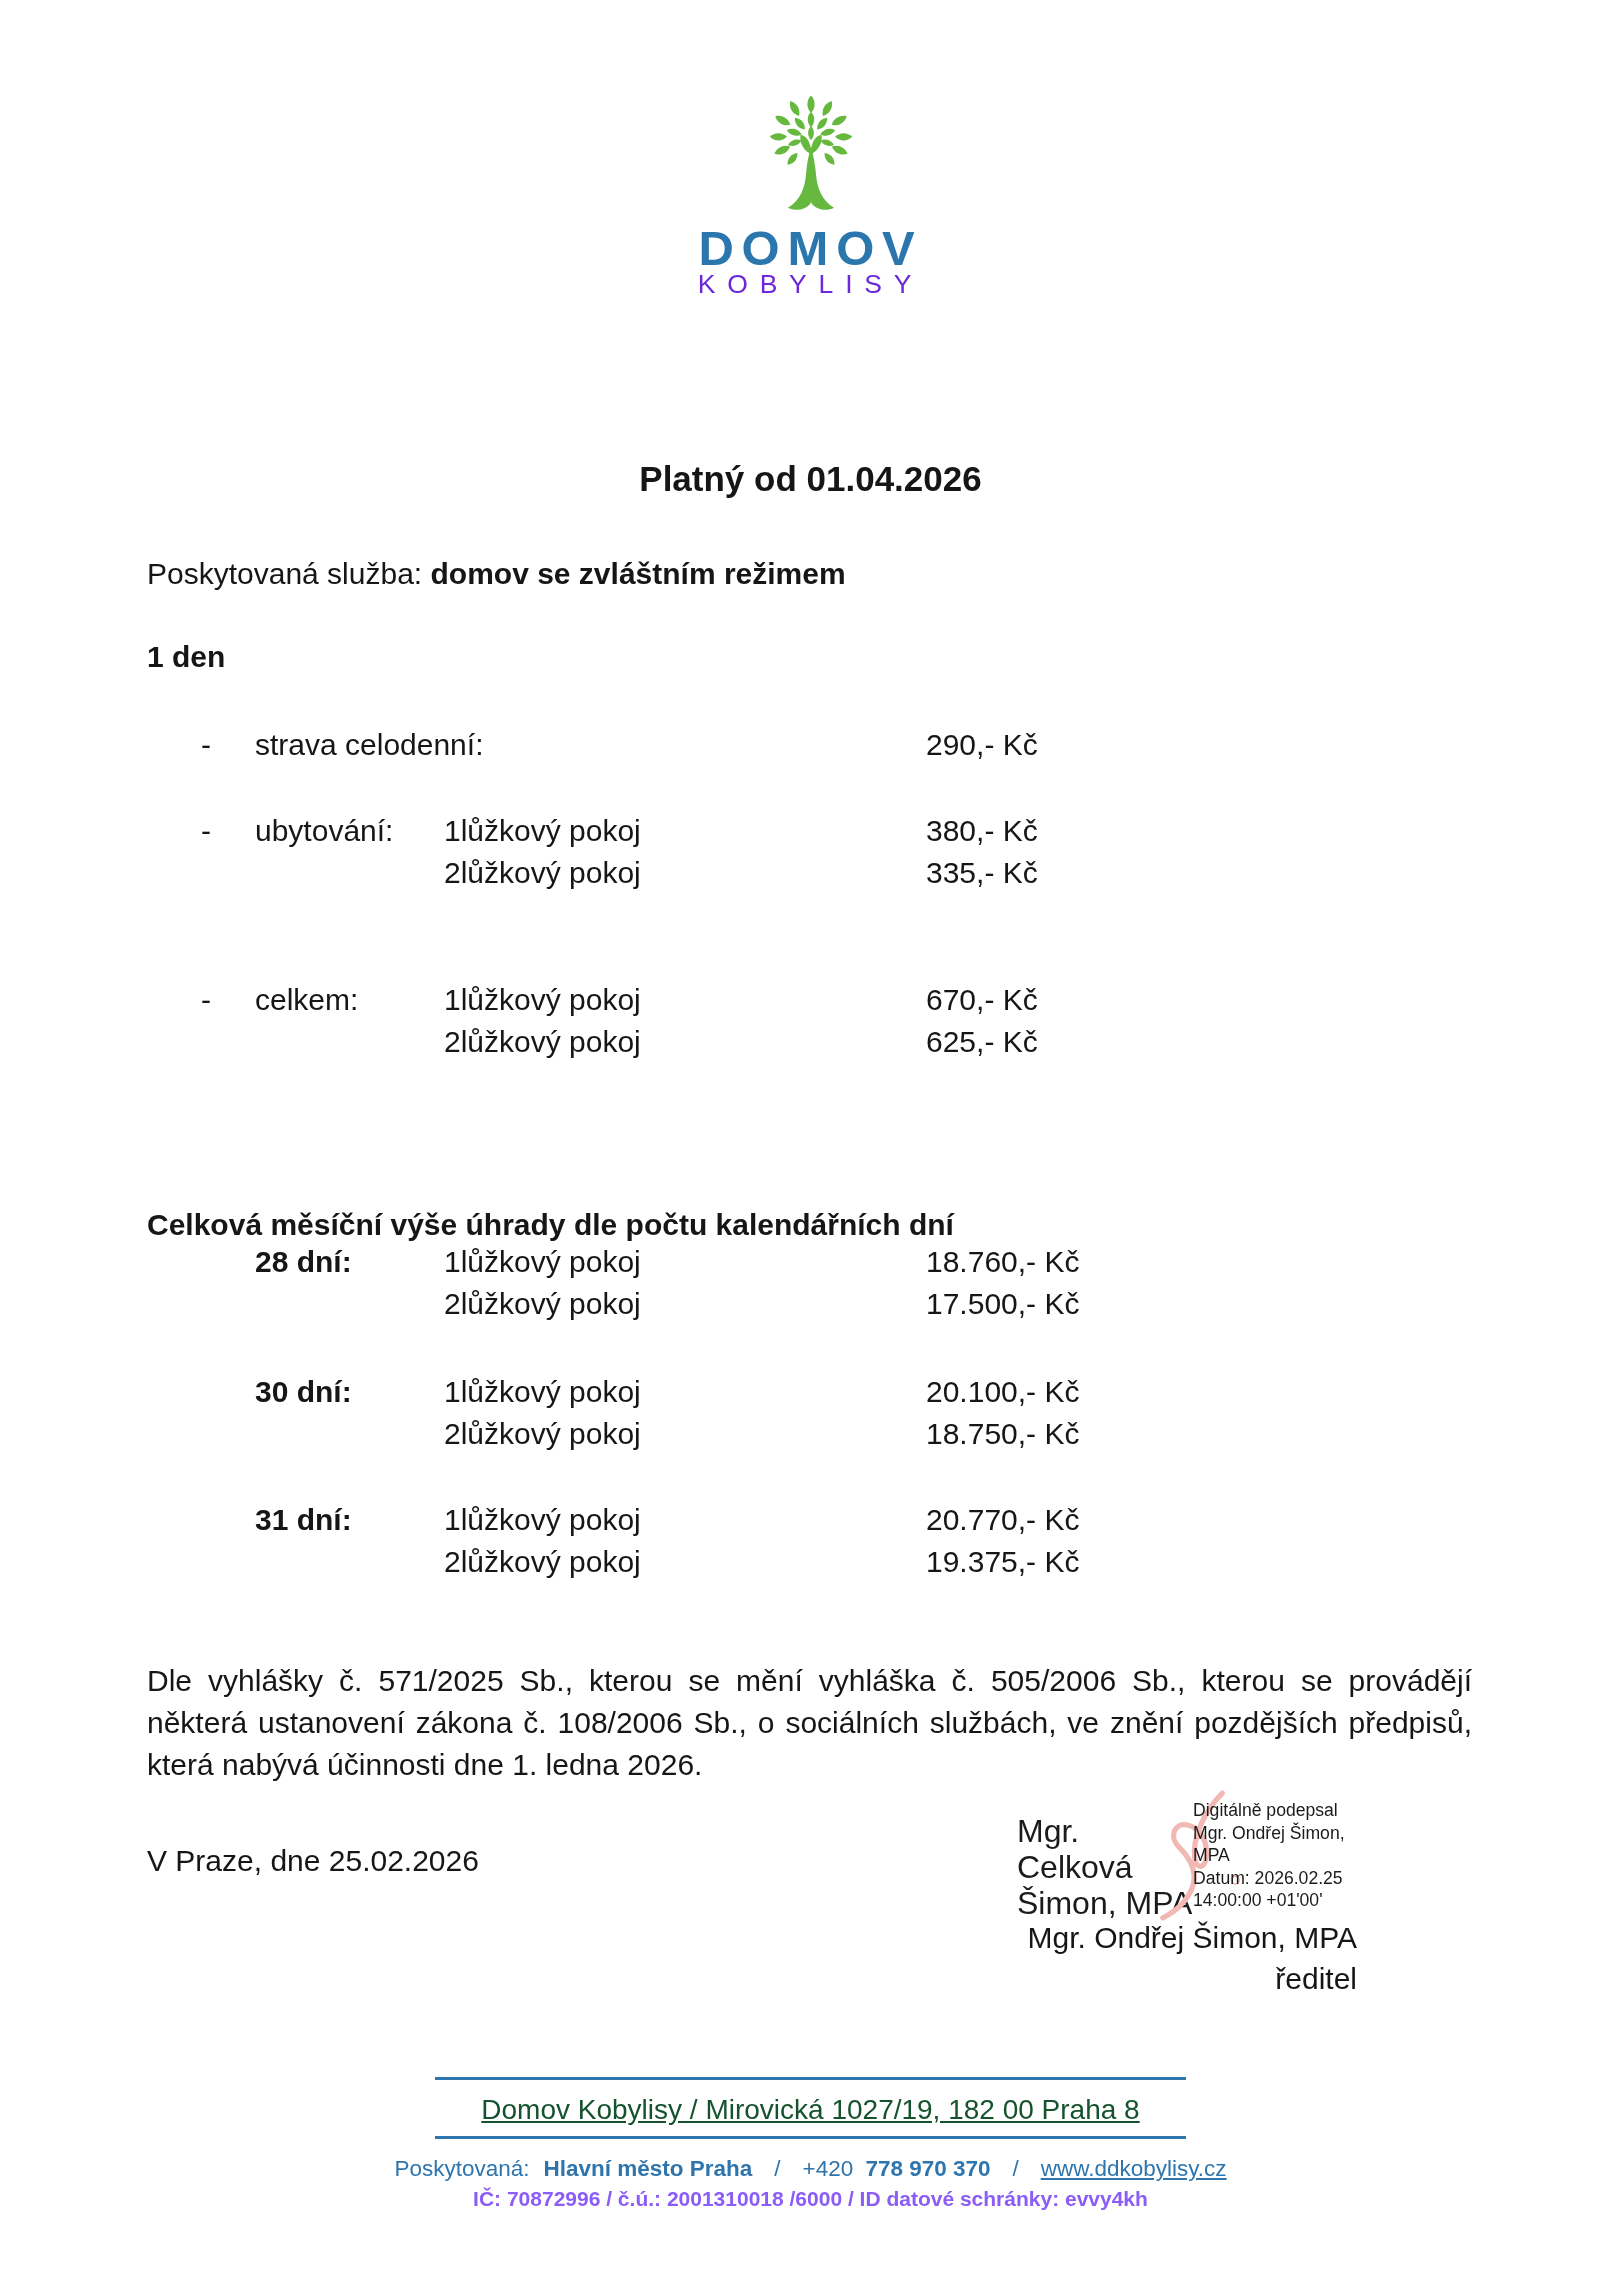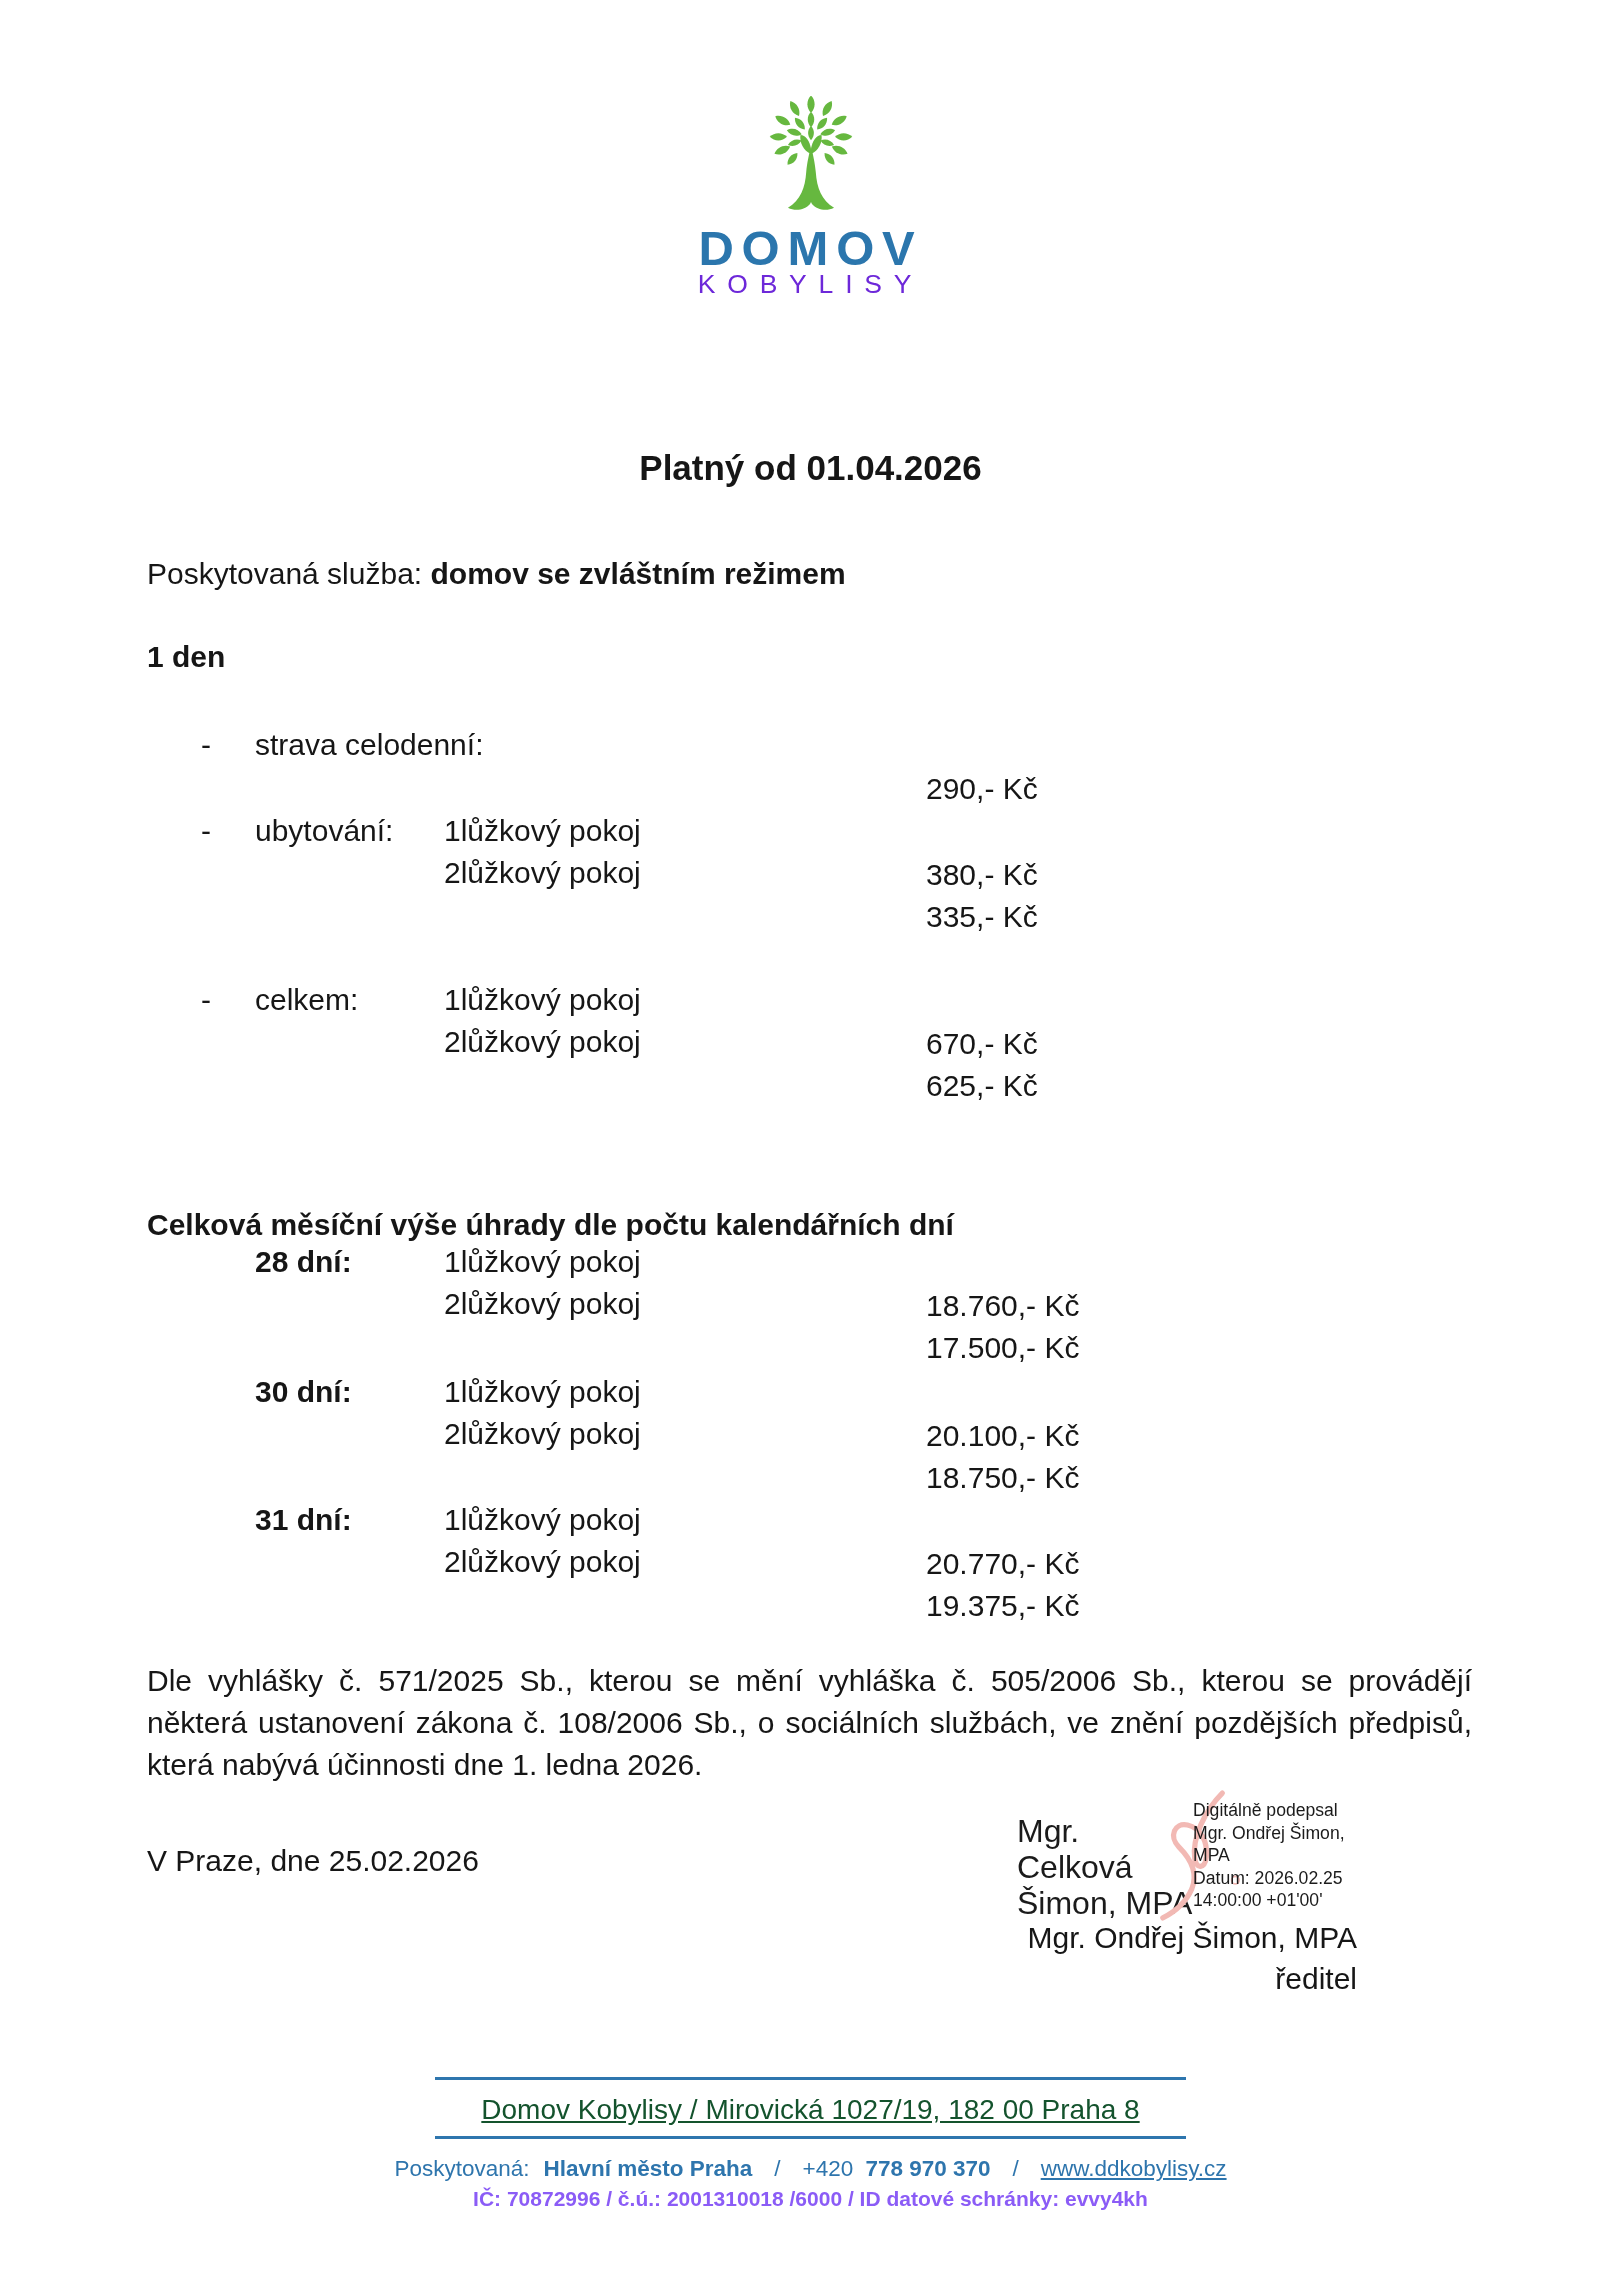--- a/index.html
+++ b/index.html
@@ -14,28 +14,28 @@
   }
   .abs{position:absolute;}
   .center{left:0;width:1621px;text-align:center;}
   
   .logo-name{top:220px;font-size:49px;font-weight:700;letter-spacing:7.8px;color:#2b76ad;}
   .logo-sub{top:269px;font-size:26.5px;font-weight:400;letter-spacing:11.8px;color:#6d28d9;}
   
   .doc-title{top:384px;}
   .doc-title span{display:inline-block;font-size:47px;font-weight:700;letter-spacing:1px;
     border-bottom:4.9px solid #111;padding:0 5.9px 3.9px 5.9px;}
-  .doc-subtitle{top:448px;font-size:35px;font-weight:700;}
+  .doc-subtitle{top:459px;font-size:35px;font-weight:700;}
   
   .body-line{font-size:30px;line-height:37px;}
   .bold{font-weight:700;}
   .col-dash{left:201px;}
   .col-label{left:255px;}
   .col-room{left:444px;}
-  .col-price{left:926px;margin-top:44px;}
+  .col-price{left:926px;}
   .row span{position:absolute;top:0;font-size:30px;line-height:37px;white-space:nowrap;}
   .row{position:absolute;left:0;width:1621px;height:37px;}
   .paragraph{
     left:147px;top:1660px;width:1325px;
     font-size:30px;line-height:42px;text-align:justify;
   }
   
   .sig-bigname{left:1017px;top:1813px;width:186px;font-size:32px;line-height:36px;color:#1b1b1b;}
   .sig-stamp{left:1193px;top:1799px;width:181px;font-size:17.6px;line-height:22.5px;color:#1b1b1b;}
   .sig-typed{left:1014px;top:1917px;width:343px;text-align:right;font-size:30px;line-height:41px;}

